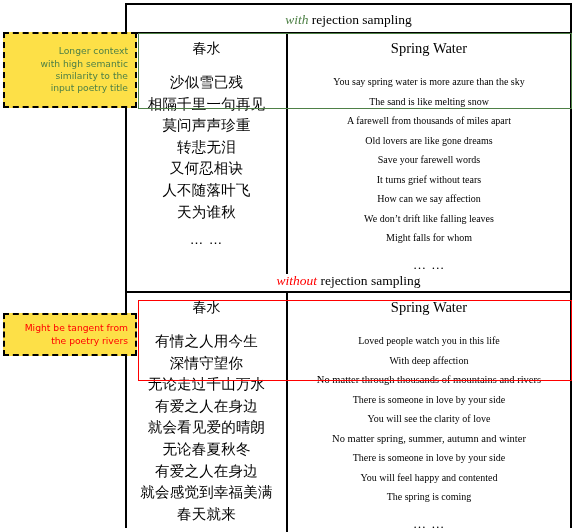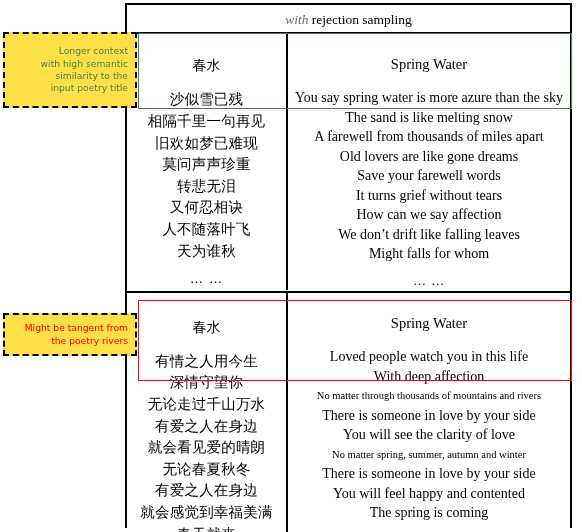--- a/index.html
+++ b/index.html
@@ -66,43 +66,42 @@
     display: flex;
     position: relative;
     background: #fff;
   }
   .col {
     box-sizing: border-box;
     position: relative;
     display: flex;
     flex-direction: column;
     align-items: center;
-    padding-top: 20px;
-    justify-content: center;
+    padding-top: 4px;
   }
   .col.zh {
     width: 161px;           
     border-right: 2px solid #000;
     font-family: "DejaVu Sans", sans-serif;
   }
   .col.en {
     flex: 1 1 auto;
   }
 
   .poem-title {
     font-size: 14.5px;
     line-height: 20px;
     text-align: center;
   }
   .col.zh .poem-title { font-size: 14px; }
 
   .gap { height: 14px; }
 
   .line {
-    font-size: 14px;
+    font-size: 10px;
     line-height: 19.5px;
     text-align: center;
     white-space: nowrap;
   }
   .col.zh .line {
     font-size: 14.5px;
     line-height: 21.6px;
     letter-spacing: 0.2px;
   }
   .line.small {
@@ -173,21 +172,20 @@
         <span class="hdr-em green">with</span><span> rejection sampling</span>
       </div>
 
       <div class="cols">
 
         <div class="col zh">
           <div class="poem-title">春水</div>
           <div class="gap"></div>
           <div class="line">沙似雪已残</div>
           <div class="line">相隔千里一句再见</div>
-          <div class="line">旧欢如梦已难现</div>
           <div class="line">莫问声声珍重</div>
           <div class="line">转悲无泪</div>
           <div class="line">又何忍相诀</div>
           <div class="line">人不随落叶飞</div>
           <div class="line">天为谁秋</div>
           <div class="ellipsis">… …</div>
         </div>
 
         <div class="col en">
           <div class="poem-title">Spring Water</div>

